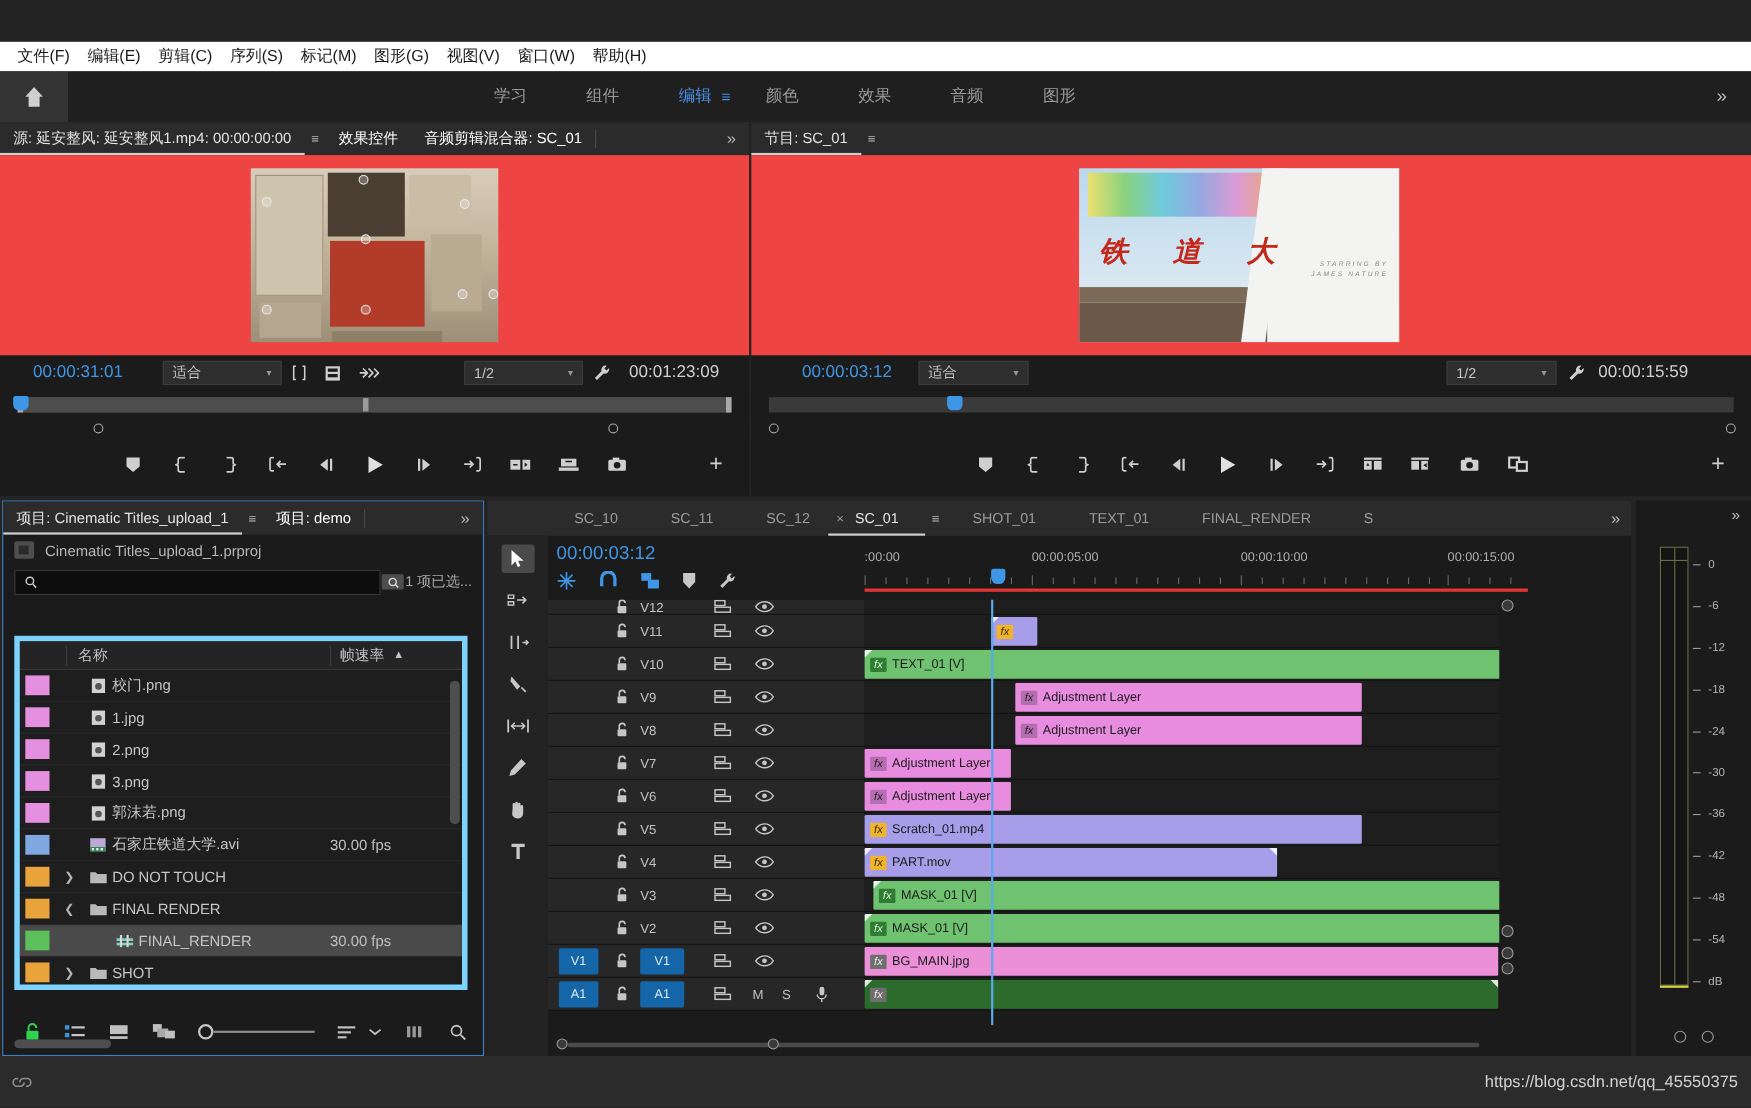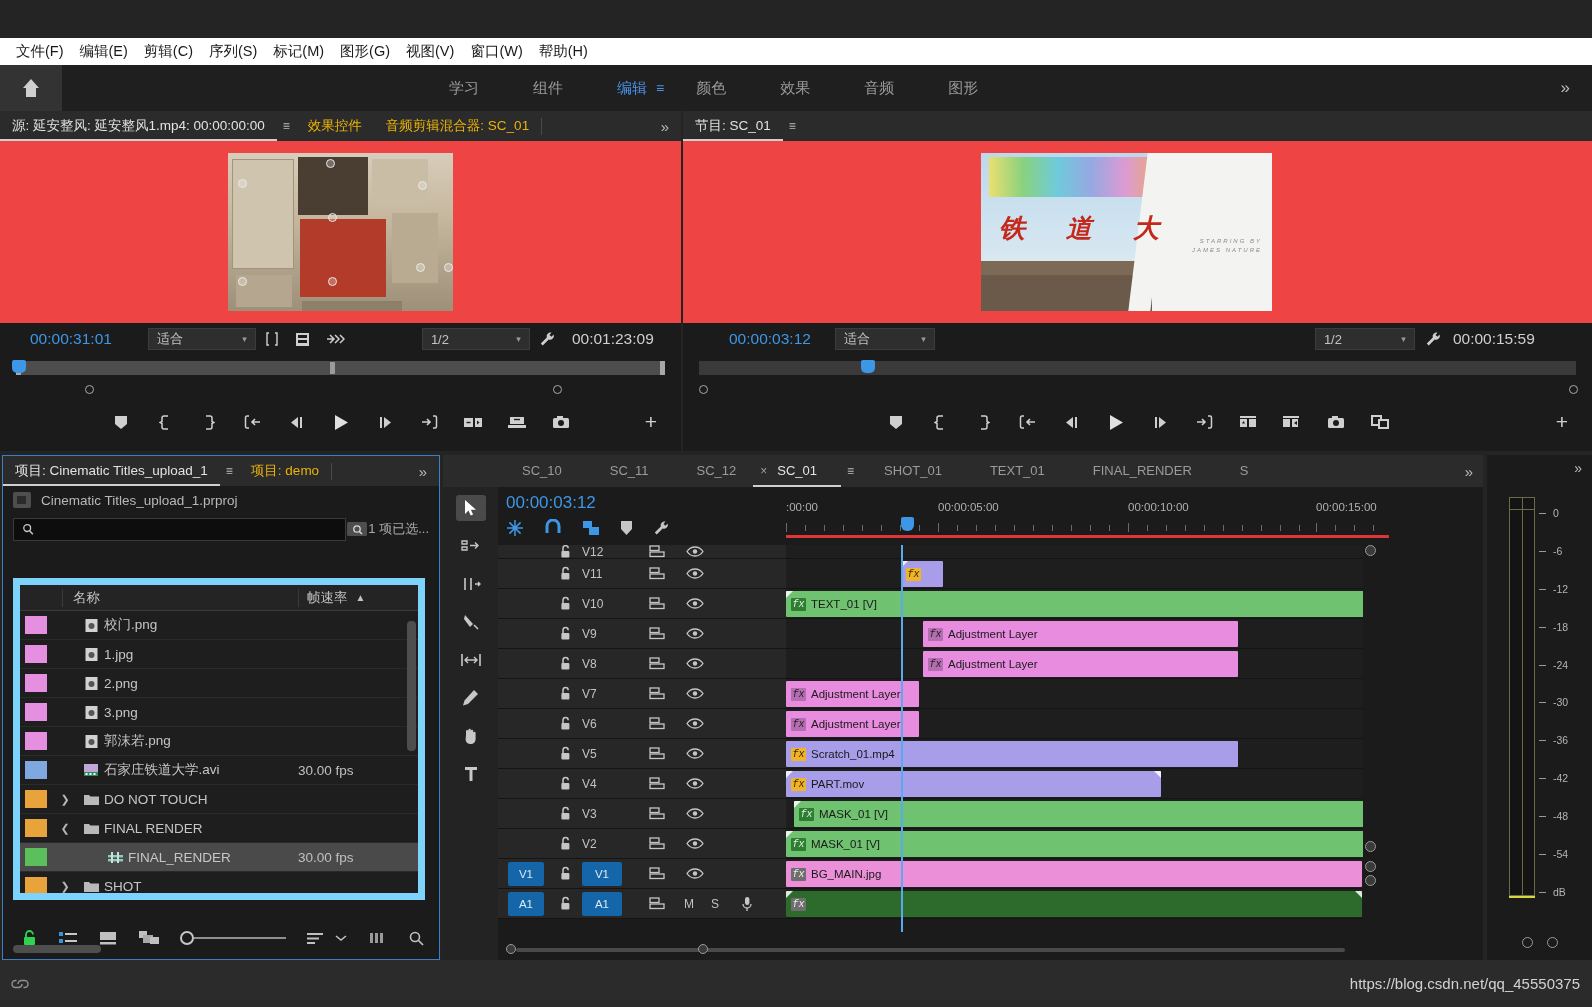--- a/index.html
+++ b/index.html
@@ -47,21 +47,21 @@
   .ws-tab.active { color: #4a90e8; }
   .ws-menu-dots { color: #4a90e8; font-size: 14px; margin-left: -18px; margin-right: 4px; letter-spacing: 1px; }
   .ws-overflow { margin-left: auto; padding-right: 22px; color: #bbb; font-size: 17px; }
 
   
   .monitors { position: absolute; left: 0; top: 111px; width: 1592px; height: 340px; }
 
   .panel { position: absolute; background: #1b1b1b; }
   .panel-tabbar { height: 30px; background: #2b2b2b; display: flex; align-items: center; }
   .panel-tab {
-    font-size: 13.5px; color: #eab308; padding: 0 12px; height: 30px; line-height: 30px; white-space: nowrap;
+    font-size: 13.5px; color: #ffffff; padding: 0 12px; height: 30px; line-height: 30px; white-space: nowrap;
   }
   .panel-tab.active { color: #e2e2e2; border-bottom: 2px solid #cfcfcf; }
   .tab-hamb { font-size: 12px; color: #bbb; padding: 0 6px; }
   .tab-sep { width: 1px; height: 17px; background: #4a4a4a; }
   .tab-overflow { margin-left: auto; font-size: 15px; color: #bbb; padding: 0 12px; }
 
   .src-panel { left: 0; top: 0; width: 681px; height: 340px; background: #1b1b1b; }
   .prg-panel { left: 683px; top: 0; width: 909px; height: 340px; background: #1b1b1b; }
 
   .monitor-stage { position: relative; width: 100%; background: #ef4444; font-style: italic; }
@@ -124,21 +124,21 @@
     background: #1b1b1b; border: 1px solid #3d7fc4;
   }
   .proj-loc { height: 28px; display:flex; align-items:center; gap:10px; padding-left:10px; font-size:13.5px; color:#b8b8b8; }
   .proj-loc-icon { width:18px; height:16px; background:#4e4e4e; border-radius:2px; position:relative; }
   .proj-loc-icon:after{content:"";position:absolute;left:4px;top:4px;width:9px;height:8px;background:#2a2a2a;}
   .proj-search-row { height: 30px; display:flex; align-items:center; padding: 0 10px; }
   .search-box { flex:1; height: 23px; background:#0d0d0d; border:1px solid #3a3a3a; display:flex; align-items:center; padding-left:8px; gap:6px; }
   .search-box input { background:transparent; border:none; outline:none; color:#c5c5c5; font-size:12.5px; width:100%; font-family:"Liberation Sans",sans-serif;}
   .proj-sel-count { font-size: 13px; color: #a9a9a9; white-space: nowrap; }
 
-  .proj-list { position:absolute; left:10px; top:122px; width: 412px; height: 322px; background:#1e1e1e; border:7px solid #7dd3fc; overflow:hidden; }
+  .proj-list { position:absolute; left:10px; top:122px; width: 412px; height: 322px; background:#1e1e1e; border:5px solid #7dd3fc; overflow:hidden; }
   .proj-head { height:26px; display:flex; align-items:center; background:#242424; border-bottom:1px solid #3a3a3a; font-size:13.5px; color:#c2c2c2;}
   .ph-sw { width:42px; }
   .ph-name { flex:1; padding-left:10px; border-left:1px solid #3a3a3a;}
   .ph-fps { width:120px; border-left:1px solid #3a3a3a; padding-left:8px; display:flex; align-items:center; gap:8px;}
   .proj-row { height:29px; display:flex; align-items:center; border-bottom:1px solid #2a2a2a; font-size:13.5px; color:#c6c6c6; }
   .proj-row.sel { background:#4a4a4a; }
   .row-sw { width:32px; display:flex; align-items:center; justify-content:center; }
   .sw { width:22px; height:18px; }
   .row-tw { width:26px; display:flex; align-items:center; justify-content:center; color:#b5b5b5; font-size:11px;}
   .row-icon { width:26px; display:flex; align-items:center; justify-content:center; }
@@ -189,21 +189,21 @@
   .th-target .box { width:36px; height:24px; background:#1566a8; color:#dbe9f5; font-size:11.5px; display:flex; align-items:center; justify-content:center; border-radius:2px;}
   .th-lock { width:34px; display:flex; align-items:center; justify-content:center; }
   .th-name { width:56px; font-size:12px; color:#c2c2c2; }
   .th-name .pill { display:inline-flex; align-items:center; justify-content:center; width:40px; height:24px; background:#1566a8; color:#dbe9f5; border-radius:2px; font-size:11.5px;}
   .th-sync { width:38px; display:flex; align-items:center; justify-content:center; }
   .th-eye { width:38px; display:flex; align-items:center; justify-content:center; }
   .th-mute { width:26px; font-size:12px; color:#c2c2c2; text-align:center;}
   .trk-lane { position:absolute; left:288px; top:0; right:0; height:100%; background:#1e1e1e; }
 
   .clip { position:absolute; top:2px; height:26px; border-radius:1px; display:flex; align-items:center; overflow:hidden; }
-  .clip .fx { width:15px; height:13px; margin-left:5px; margin-right:5px; font-size:10px; font-style:italic; display:flex; align-items:center; justify-content:center; color:#111; border-radius:1px;font-family:Liberation Mono, monospace;}
+  .clip .fx { width:15px; height:13px; margin-left:5px; margin-right:5px; font-size:10px; font-style:italic; display:flex; align-items:center; justify-content:center; color:#111; border-radius:1px;}
   .clip .cname { font-size:11.5px; color:#1a1a1a; white-space:nowrap; }
   .clip.green { background:#6fc26f; }
   .clip.green .fx { background:#2e7d32; color:#d9f2d9; }
   .clip.pink  { background:#e88ce0; }
   .clip.pink .fx { background:#b36eb0; color:#2a1a2a; }
   .clip.purple{ background:#a79de8; }
   .clip.purple .fx { background:#f0b429; color:#3a2a00; }
   .clip.magenta { background:#ea8fd8; }
   .clip.magenta .fx { background:#6e6e6e; color:#eee; }
   .clip.audio { background:#2c6b2c; }

